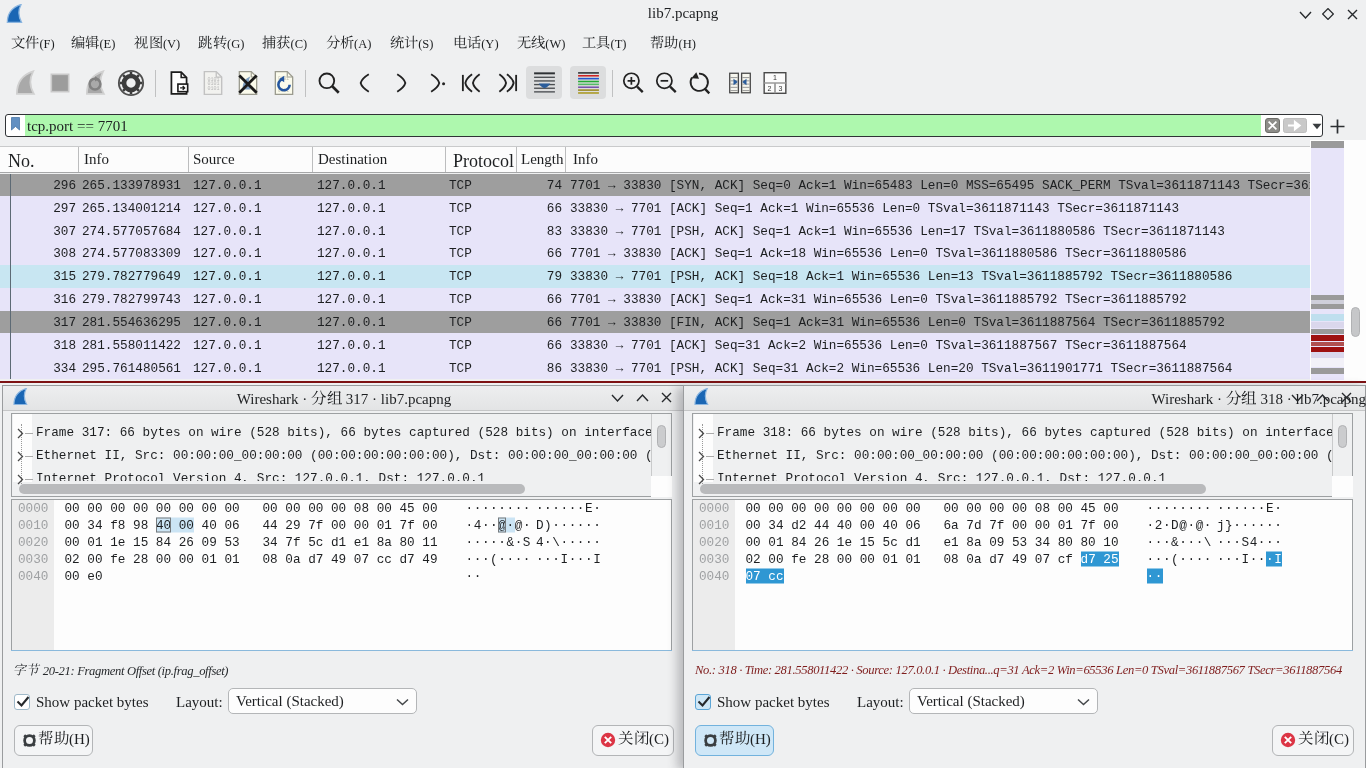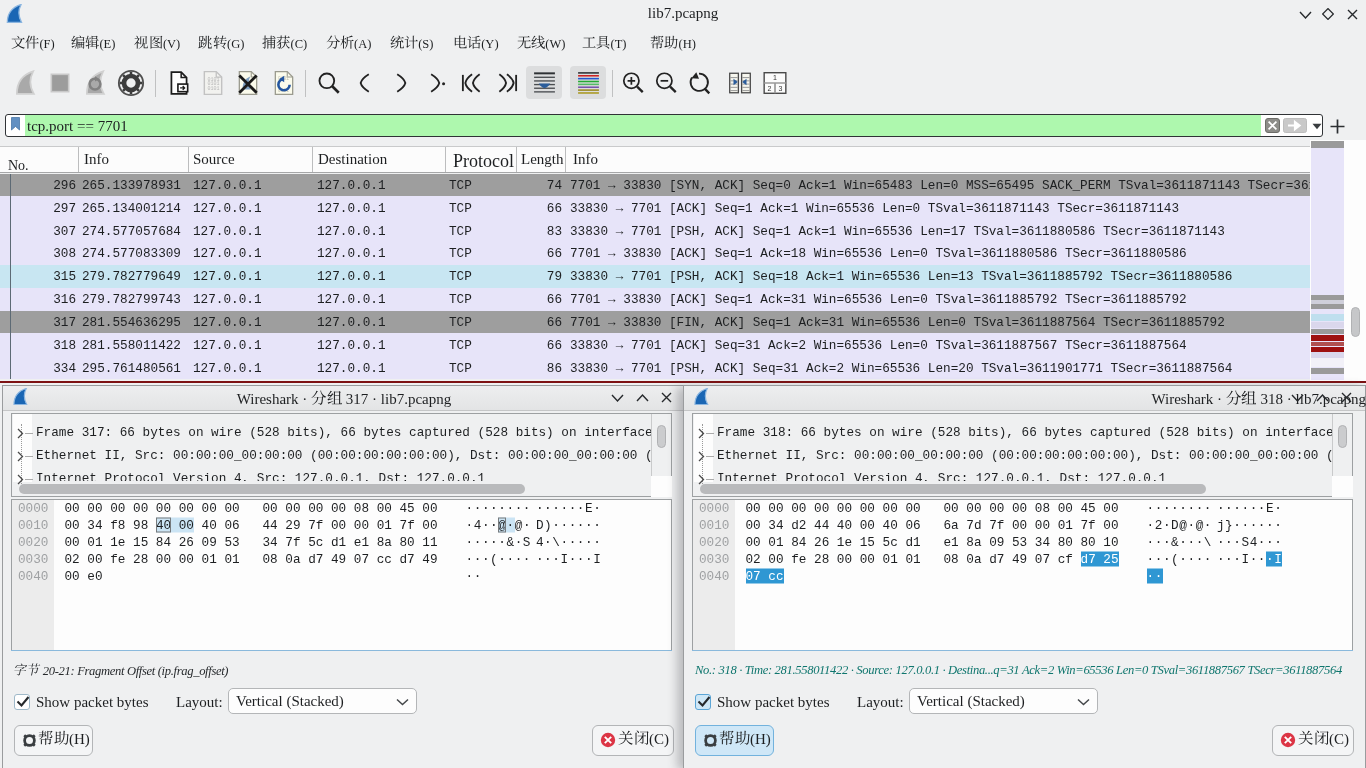--- a/index.html
+++ b/index.html
@@ -265,21 +265,21 @@
     <rect x="0.5" y="0.5" width="23" height="14" rx="2" fill="#c9c9c9" stroke="#bdbdbd"></rect>
     <path d="M5,7.5 h10 M12,4 l4.5,3.5 -4.5,3.5 z" stroke="#fff" stroke-width="2.2" fill="#fff"></path>
   </svg>
 <svg class="a" style="left:1312px;top:123px" width="10" height="7">
     <path d="M0.5,0.8 h9 l-4.5,5.5 z" fill="#3a3d40"></path>
   </svg>
 <svg class="a" style="left:1330px;top:119px" width="15" height="15">
     <path d="M7.5,0.5 V14.5 M0.5,7.5 H14.5" stroke="#2c2f32" stroke-width="1.7"></path>
   </svg>
 <div class="a" style="left:0;top:146px;width:1310px;height:27px;background:#fcfcfc;border-top:1px solid #c9cacb;border-bottom:1px solid #a6a7a8"></div>
-<div class="a" style="left:8px;top:158px;font-size:14px">No.</div>
+<div class="a" style="left:8px;top:151px;font-size:18px">No.</div>
 <div class="a" style="left:84px;top:151px;font-size:15px">Info</div>
 <div class="a" style="left:193px;top:151px;font-size:15px">Source</div>
 <div class="a" style="left:318px;top:151px;font-size:15px">Destination</div>
 <div class="a" style="left:453px;top:151px;font-size:18px">Protocol</div>
 <div class="a" style="left:521px;top:151px;font-size:15px">Length</div>
 <div class="a" style="left:573px;top:151px;font-size:15px">Info</div>
 <div class="a" style="left:78px;top:147px;width:1px;height:25px;background:#bcbdbe"></div>
 <div class="a" style="left:188px;top:147px;width:1px;height:25px;background:#bcbdbe"></div>
 <div class="a" style="left:312px;top:147px;width:1px;height:25px;background:#bcbdbe"></div>
 <div class="a" style="left:445px;top:147px;width:1px;height:25px;background:#bcbdbe"></div>
@@ -446,21 +446,21 @@
 <div class="a" style="left:1332px;top:476px;width:21px;height:21px;background:#fdfdfd"></div>
 <div class="a" style="left:700px;top:484px;width:506px;height:10px;background:#b9babc;border-radius:5px"></div>
 <div class="a" style="left:692px;top:499px;width:661px;height:152px;background:#fdfdfd;border:1px solid #9da0a2"></div>
 <div class="a" style="left:692px;top:649.5px;width:661px;height:1.5px;background:#8ab9dc"></div>
 <div class="a" style="left:693px;top:500px;width:42px;height:150px;background:#ececec"></div>
 <div class="hexrow mono" style="left:683px;top:499.0px;width:660px"><span style="left:16px;color:#9fa1a3">0000</span><span style="left:62.5px">00 00 00 00 00 00 00 00   00 00 00 00 08 00 45 00</span><span style="left:463.5px;letter-spacing:0.58px">········</span><span style="left:533.9px;letter-spacing:0.58px">······E·</span></div>
 <div class="hexrow mono" style="left:683px;top:516.2px;width:660px"><span style="left:16px;color:#9fa1a3">0010</span><span style="left:62.5px">00 34 d2 44 40 00 40 06   6a 7d 7f 00 00 01 7f 00</span><span style="left:463.5px;letter-spacing:0.58px">·2·D@·@·</span><span style="left:533.9px;letter-spacing:0.58px">j}······</span></div>
 <div class="hexrow mono" style="left:683px;top:533.4px;width:660px"><span style="left:16px;color:#9fa1a3">0020</span><span style="left:62.5px">00 01 84 26 1e 15 5c d1   e1 8a 09 53 34 80 80 10</span><span style="left:463.5px;letter-spacing:0.58px">···&amp;···\</span><span style="left:533.9px;letter-spacing:0.58px">···S4···</span></div>
 <div class="hexrow mono" style="left:683px;top:550.6px;width:660px"><span style="left:16px;color:#9fa1a3">0030</span><span style="left:62.5px">02 00 fe 28 00 00 01 01   08 0a d7 49 07 cf <i class="hi2">d7 25</i></span><span style="left:463.5px;letter-spacing:0.58px">···(····</span><span style="left:533.9px;letter-spacing:0.58px">···I··<i class="hi2">·I</i></span></div>
 <div class="hexrow mono" style="left:683px;top:567.8px;width:660px"><span style="left:16px;color:#9fa1a3">0040</span><span style="left:62.5px"><i class="hi2">07 cc</i></span><span style="left:463.5px;letter-spacing:0.58px"><i class="hi2">··</i></span></div>
-<div class="a" style="left:695px;top:663px;width:661px;font-size:12.6px;font-style:italic;letter-spacing:-0.34px;white-space:nowrap;overflow:hidden;color:#0f766e">No.: 318 · Time: 281.558011422 · Source: 127.0.0.1 · Destina...q=31 Ack=2 Win=65536 Len=0 TSval=3611887567 TSecr=3611887564</div>
+<div class="a" style="left:695px;top:663px;width:661px;font-size:12.6px;font-style:italic;letter-spacing:-0.34px;white-space:nowrap;overflow:hidden;color:#7f1d1d">No.: 318 · Time: 281.558011422 · Source: 127.0.0.1 · Destina...q=31 Ack=2 Win=65536 Len=0 TSval=3611887567 TSecr=3611887564</div>
 <div class="a" style="left:695px;top:694px;width:16px;height:16px;background:#cfe7f6;border:1px solid #5ba5d6;border-radius:3px"></div>
 <svg class="a" style="left:697px;top:694px" width="14" height="14">
     <polyline points="1.5,7.5 5.5,11.5 12.5,3" stroke="#26292c" stroke-width="2.1" fill="none"></polyline>
   </svg>
 <div class="a" style="left:717px;top:694px;font-size:15px">Show packet bytes</div>
 <div class="a" style="left:857px;top:694px;font-size:15px">Layout:</div>
 <div class="a" style="left:909px;top:688px;width:189px;height:26px;background:#fdfdfd;border:1px solid #b4b6b8;border-radius:5px"></div>
 <div class="a" style="left:917px;top:693px;font-size:15px">Vertical (Stacked)</div>
 <svg class="a" style="left:1077px;top:698px" width="13" height="8">
     <polyline points="1,1.5 6.5,6.5 12,1.5" stroke="#45484b" stroke-width="1.5" fill="none"></polyline>

